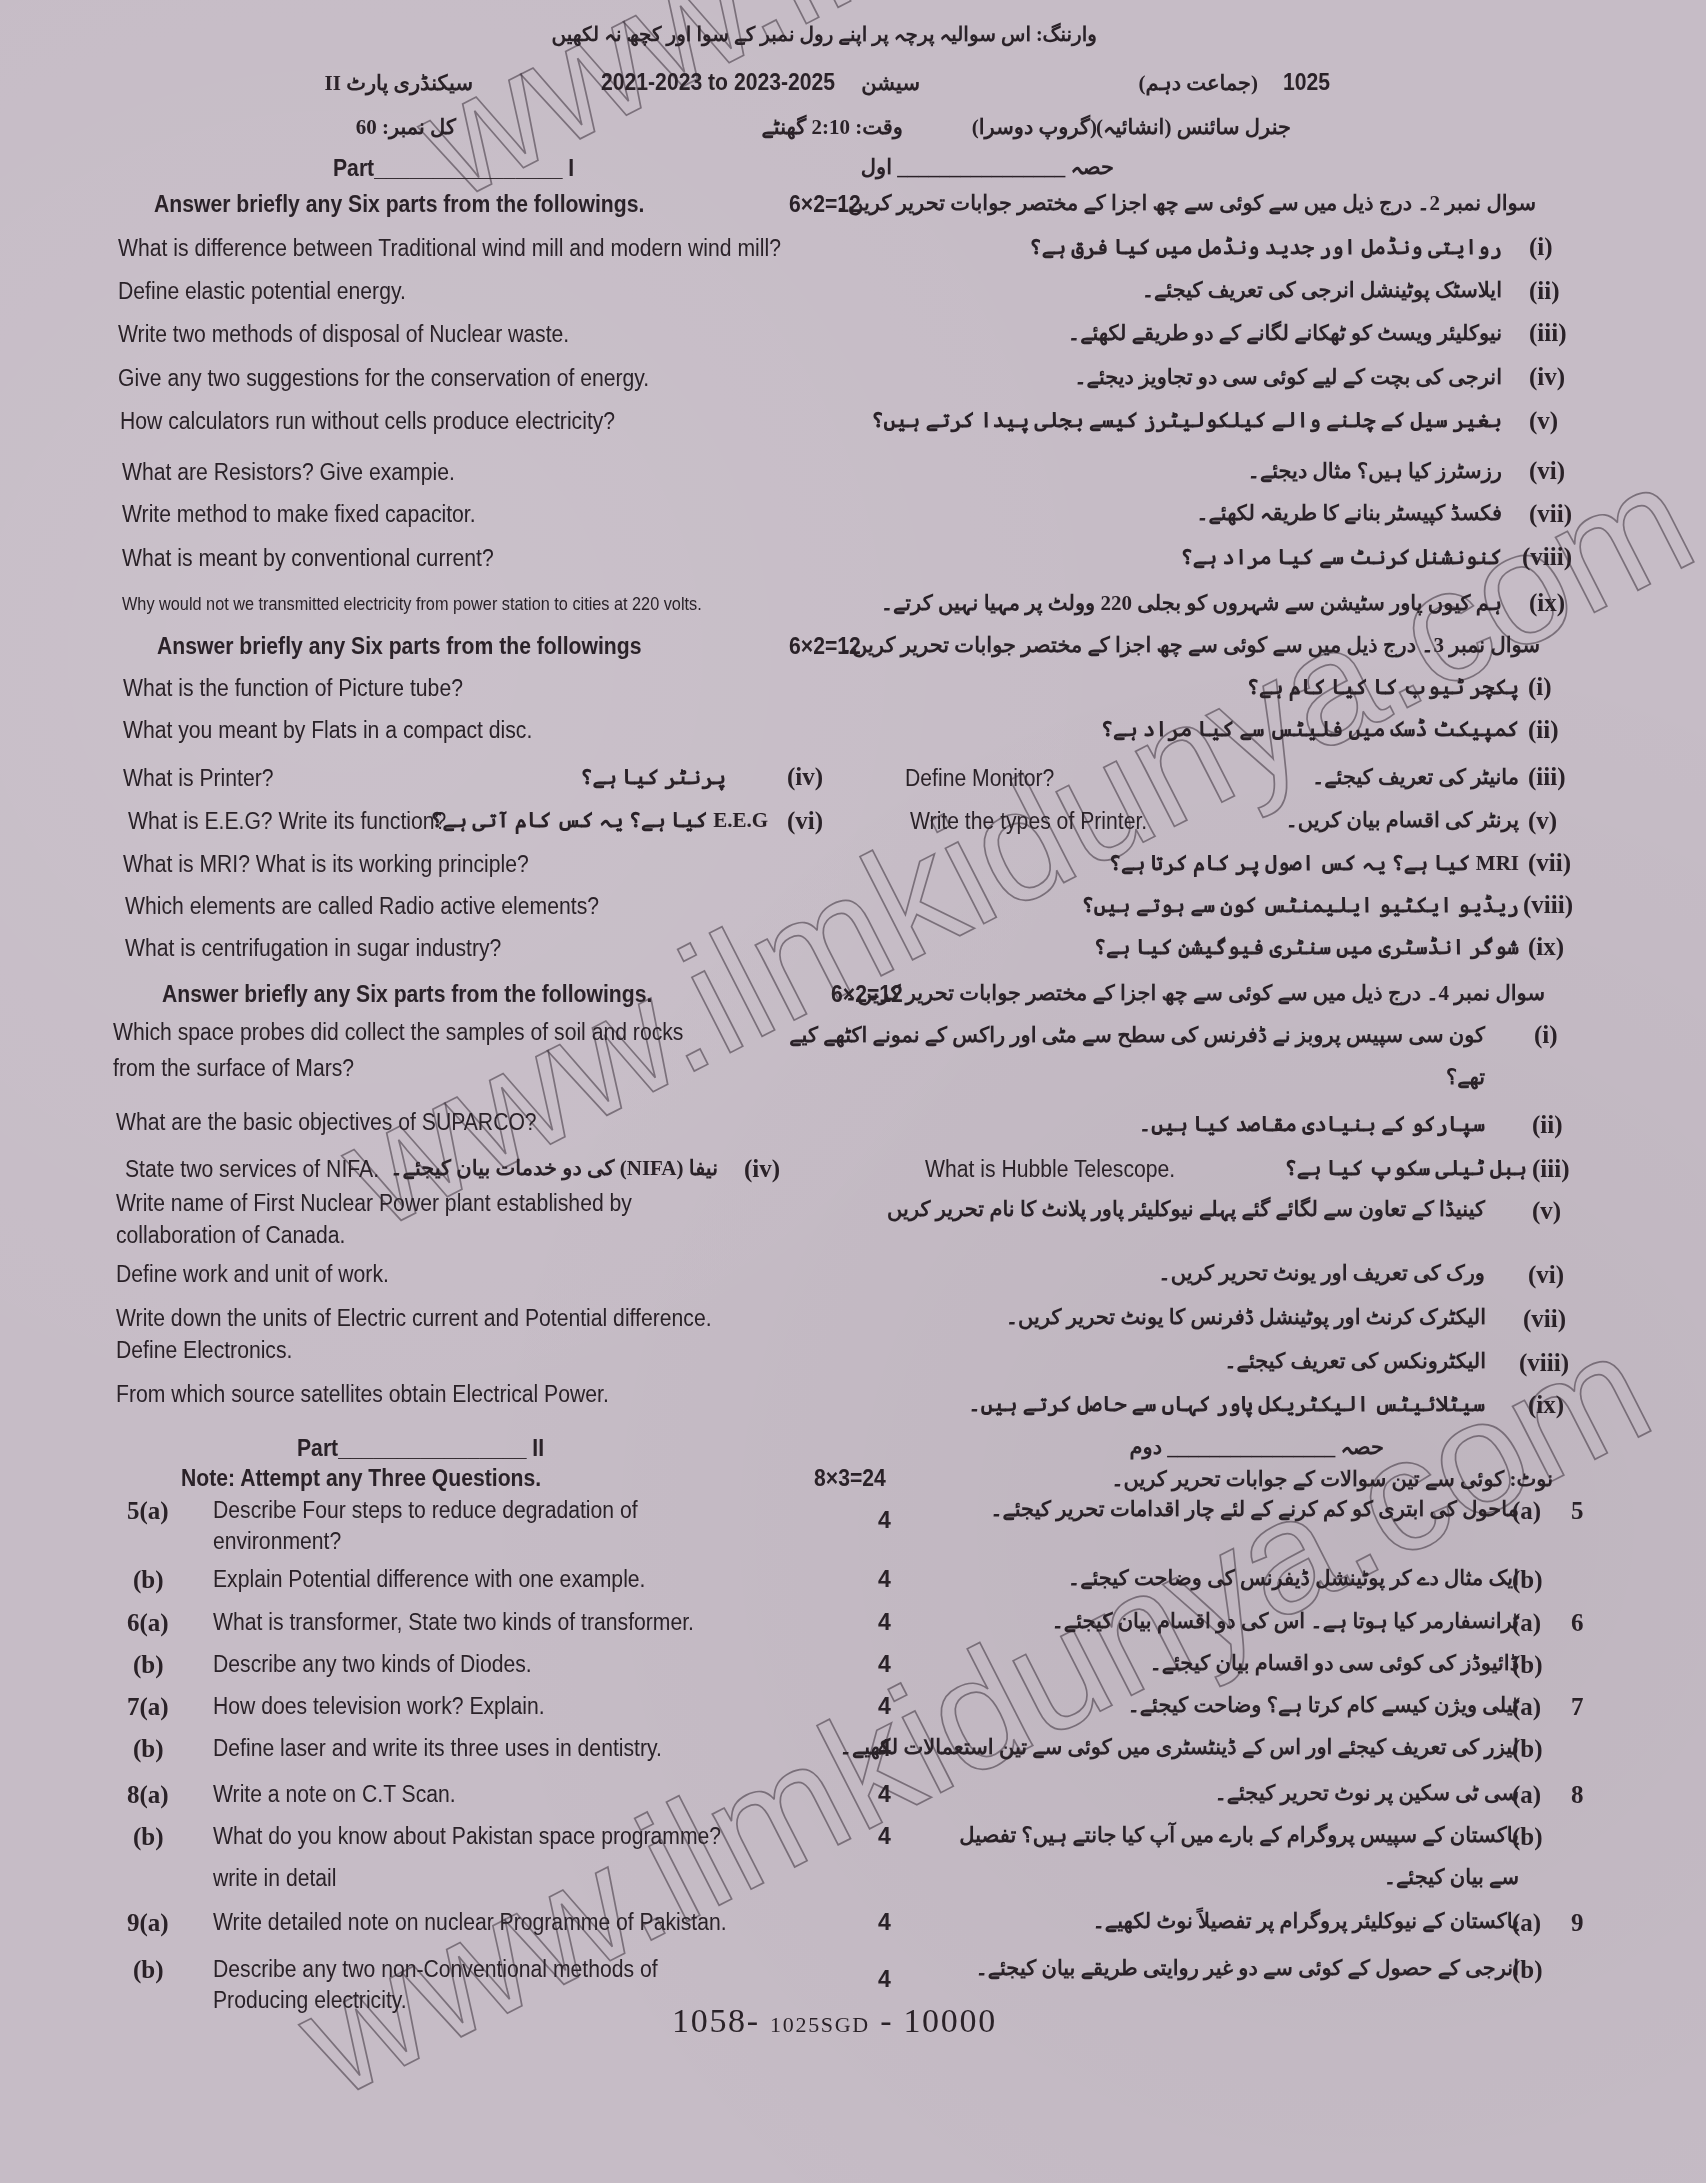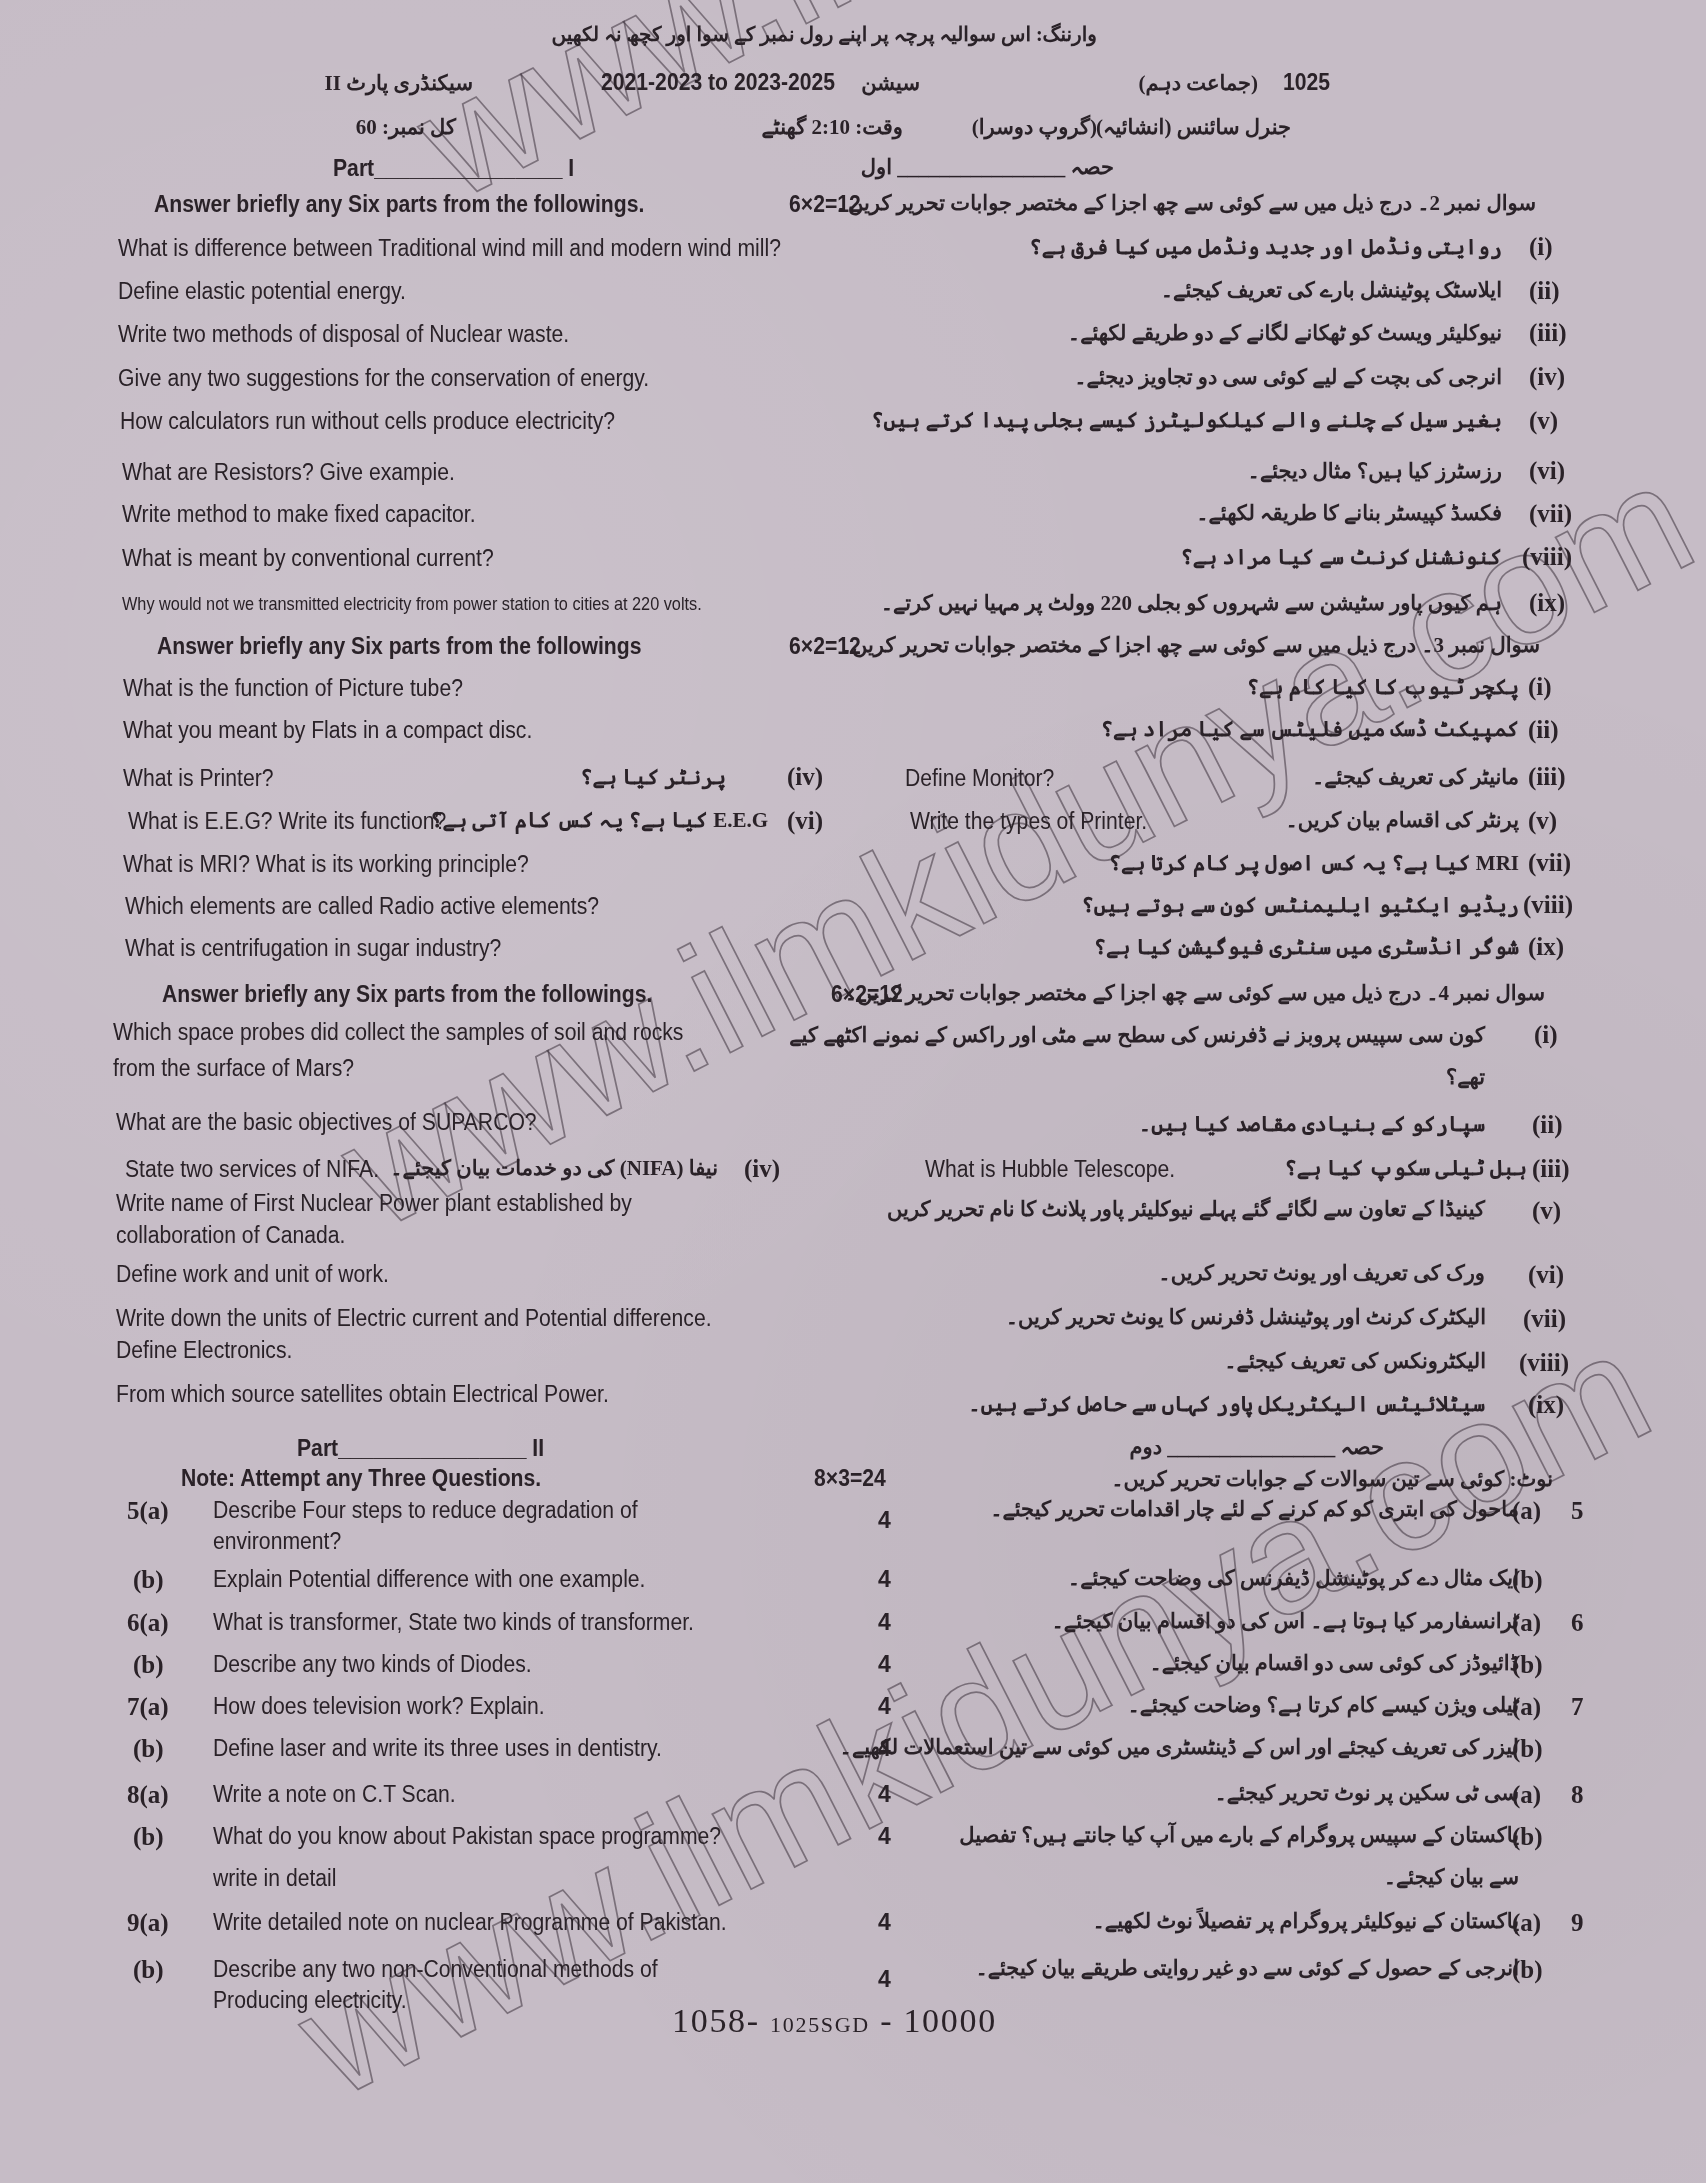--- a/index.html
+++ b/index.html
@@ -53,21 +53,21 @@
 
 <div class="t en b" style="left:154px; top:191px;">Answer briefly any Six parts from the followings.</div>
 <div class="t en b" style="left:789px; top:191px;">6×2=12</div>
 <div class="t ur" style="left:928px; top:191px; width:608px;">سوال نمبر 2۔ درج ذیل میں سے کوئی سے چھ اجزا کے مختصر جوابات تحریر کریں۔</div>
 
 <div id="q2">
     <div class="t en" style="left: 118px; top: 235px;">What is difference between Traditional wind mill and modern wind mill?</div>
     <div class="t ur" style="left: 928px; width: 574px; top: 235px;">روایتی ونڈمل اور جدید ونڈمل میں کیا فرق ہے؟</div>
     <div class="t rn" style="left: 1529px; top: 233px;">(i)</div>
     <div class="t en" style="left: 118px; top: 278px;">Define elastic potential energy.</div>
-    <div class="t ur" style="left: 928px; width: 574px; top: 278px;">ایلاسٹک پوٹینشل بارے کی تعریف کیجئے۔</div>
+    <div class="t ur" style="left: 928px; width: 574px; top: 278px;">ایلاسٹک پوٹینشل انرجی کی تعریف کیجئے۔</div>
     <div class="t rn" style="left: 1529px; top: 277px;">(ii)</div>
     <div class="t en" style="left: 118px; top: 321px;">Write two methods of disposal of Nuclear waste.</div>
     <div class="t ur" style="left: 928px; width: 574px; top: 321px;">نیوکلیئر ویسٹ کو ٹھکانے لگانے کے دو طریقے لکھئے۔</div>
     <div class="t rn" style="left: 1529px; top: 319px;">(iii)</div>
     <div class="t en" style="left: 118px; top: 365px;">Give any two suggestions for the conservation of energy.</div>
     <div class="t ur" style="left: 928px; width: 574px; top: 365px;">انرجی کی بچت کے لیے کوئی سی دو تجاویز دیجئے۔</div>
     <div class="t rn" style="left: 1529px; top: 363px;">(iv)</div>
     <div class="t en" style="left: 120px; top: 408px;">How calculators run without cells produce electricity?</div>
     <div class="t ur" style="left: 928px; width: 574px; top: 408px;">بغیر سیل کے چلنے والے کیلکولیٹرز کیسے بجلی پیدا کرتے ہیں؟</div>
     <div class="t rn" style="left: 1529px; top: 407px;">(v)</div>

